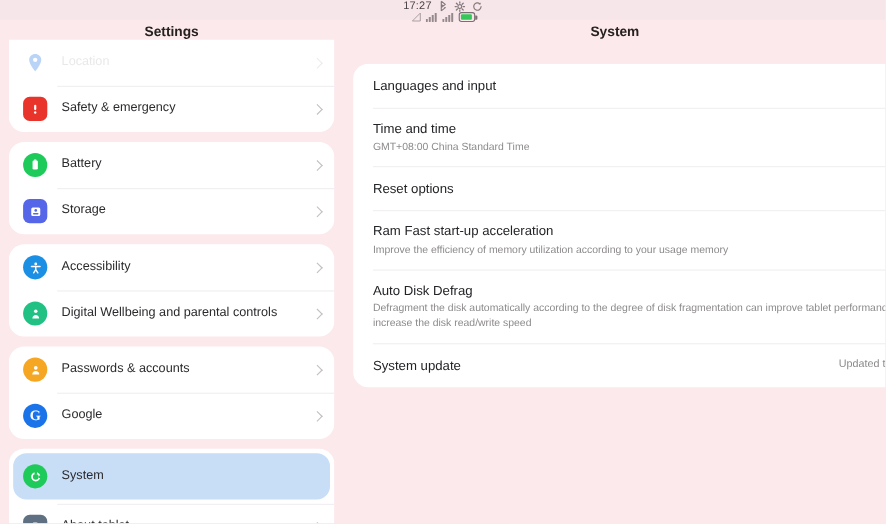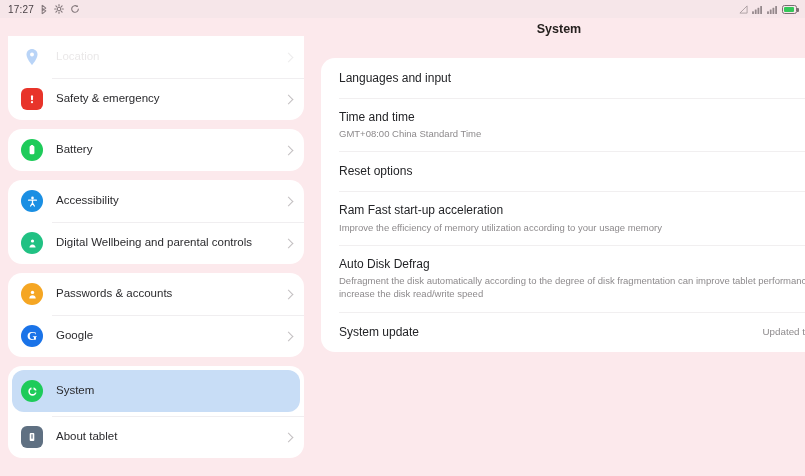--- a/index.html
+++ b/index.html
@@ -9,21 +9,21 @@
     font-family:"Liberation Sans", sans-serif;
     color:#202124;
     -webkit-font-smoothing:antialiased;
   }
   #screen { position:relative; width:805px; height:476px; background:#fce9ec; overflow:hidden; }
 
   
   .statusbar {
     position:absolute; top:0; left:0; width:805px; height:18px;
     display:flex; align-items:center; justify-content:space-between;
-    padding:0 8px; background:#f6e6e9;
+    padding:0 8px; background:#f6e6e9;flex-direction:column;
   }
   .sb-left { display:flex; align-items:center; gap:6px; }
   .sb-time { font-size:10px; color:#4a4246; letter-spacing:.2px; }
   .sb-right { display:flex; align-items:center; gap:4px; }
   .sb-ico { opacity:.72; display:block; }
   .batt { width:15px; height:9px; border:1.2px solid #7a6e72; border-radius:2.5px; position:relative; }
   .batt::after { content:""; position:absolute; right:-3px; top:2px; width:2px; height:4px; background:#7a6e72; border-radius:0 1px 1px 0; }
   .batt i { position:absolute; left:1px; top:1px; bottom:1px; width:10px; background:#34c759; border-radius:1px; display:block; }
 
   
@@ -113,20 +113,21 @@
             <rect x="6" y="3" width="2" height="7" rx=".4"></rect>
             <rect x="9" y="1" width="2" height="9" rx=".4"></rect>
           </g>
         </svg>
       <span class="batt">
           <i></i>
         </span>
     </div>
   </div>
 
+  <div class="hdr" id="hdr-settings">Settings</div>
   <div class="hdr" id="hdr-system">System</div>
 
   <div class="pane-left">
 
     <div class="card clip-top">
       <div class="srow fade-row">
         <span class="ic">
           <svg width="22" height="22" viewBox="0 0 22 22">
               <path d="M11 3c-3 0-5.5 2.4-5.5 5.4C5.5 12.6 11 19 11 19s5.5-6.4 5.5-10.6C16.5 5.4 14 3 11 3z" fill="#1a73e8"></path>
               <circle cx="11" cy="8.4" r="2" fill="#fff"></circle>
@@ -155,20 +156,33 @@
           <span class="cir" style="background:#1ecb5a">
             <svg width="12" height="12" viewBox="0 0 12 12">
                 <rect x="3.6" y="1.8" width="4.8" height="8.4" rx="1.3" fill="#fff"></rect>
                 <rect x="4.8" y=".9" width="2.4" height="1.2" rx=".5" fill="#fff"></rect>
               </svg>
           </span>
         </span>
         <span class="lbl">Battery</span>
         <span class="chev"></span>
       </div>
+      <div class="srow">
+        <span class="ic">
+          <span class="sq" style="background:#5566e8">
+            <svg width="13" height="13" viewBox="0 0 13 13">
+                <rect x="2.4" y="2.6" width="8.2" height="7.8" rx="1.4" fill="#fff"></rect>
+                <circle cx="6.5" cy="5.3" r="1.2" fill="#5566e8"></circle>
+                <rect x="4" y="7.6" width="5" height="1.3" rx=".6" fill="#5566e8"></rect>
+              </svg>
+          </span>
+        </span>
+        <span class="lbl">Storage</span>
+        <span class="chev"></span>
+      </div>
     </div>
 
     <div class="card">
       <div class="srow">
         <span class="ic">
           <span class="cir" style="background:#1a8fe3">
             <svg width="13" height="13" viewBox="0 0 13 13">
                 <circle cx="6.5" cy="2.9" r="1.3" fill="#fff"></circle>
                 <path d="M2.6 5.2h7.8M6.5 5v3.2M6.5 8.2 4.6 11M6.5 8.2 8.4 11" stroke="#fff" stroke-width="1.3" stroke-linecap="round" fill="none"></path>
               </svg>

